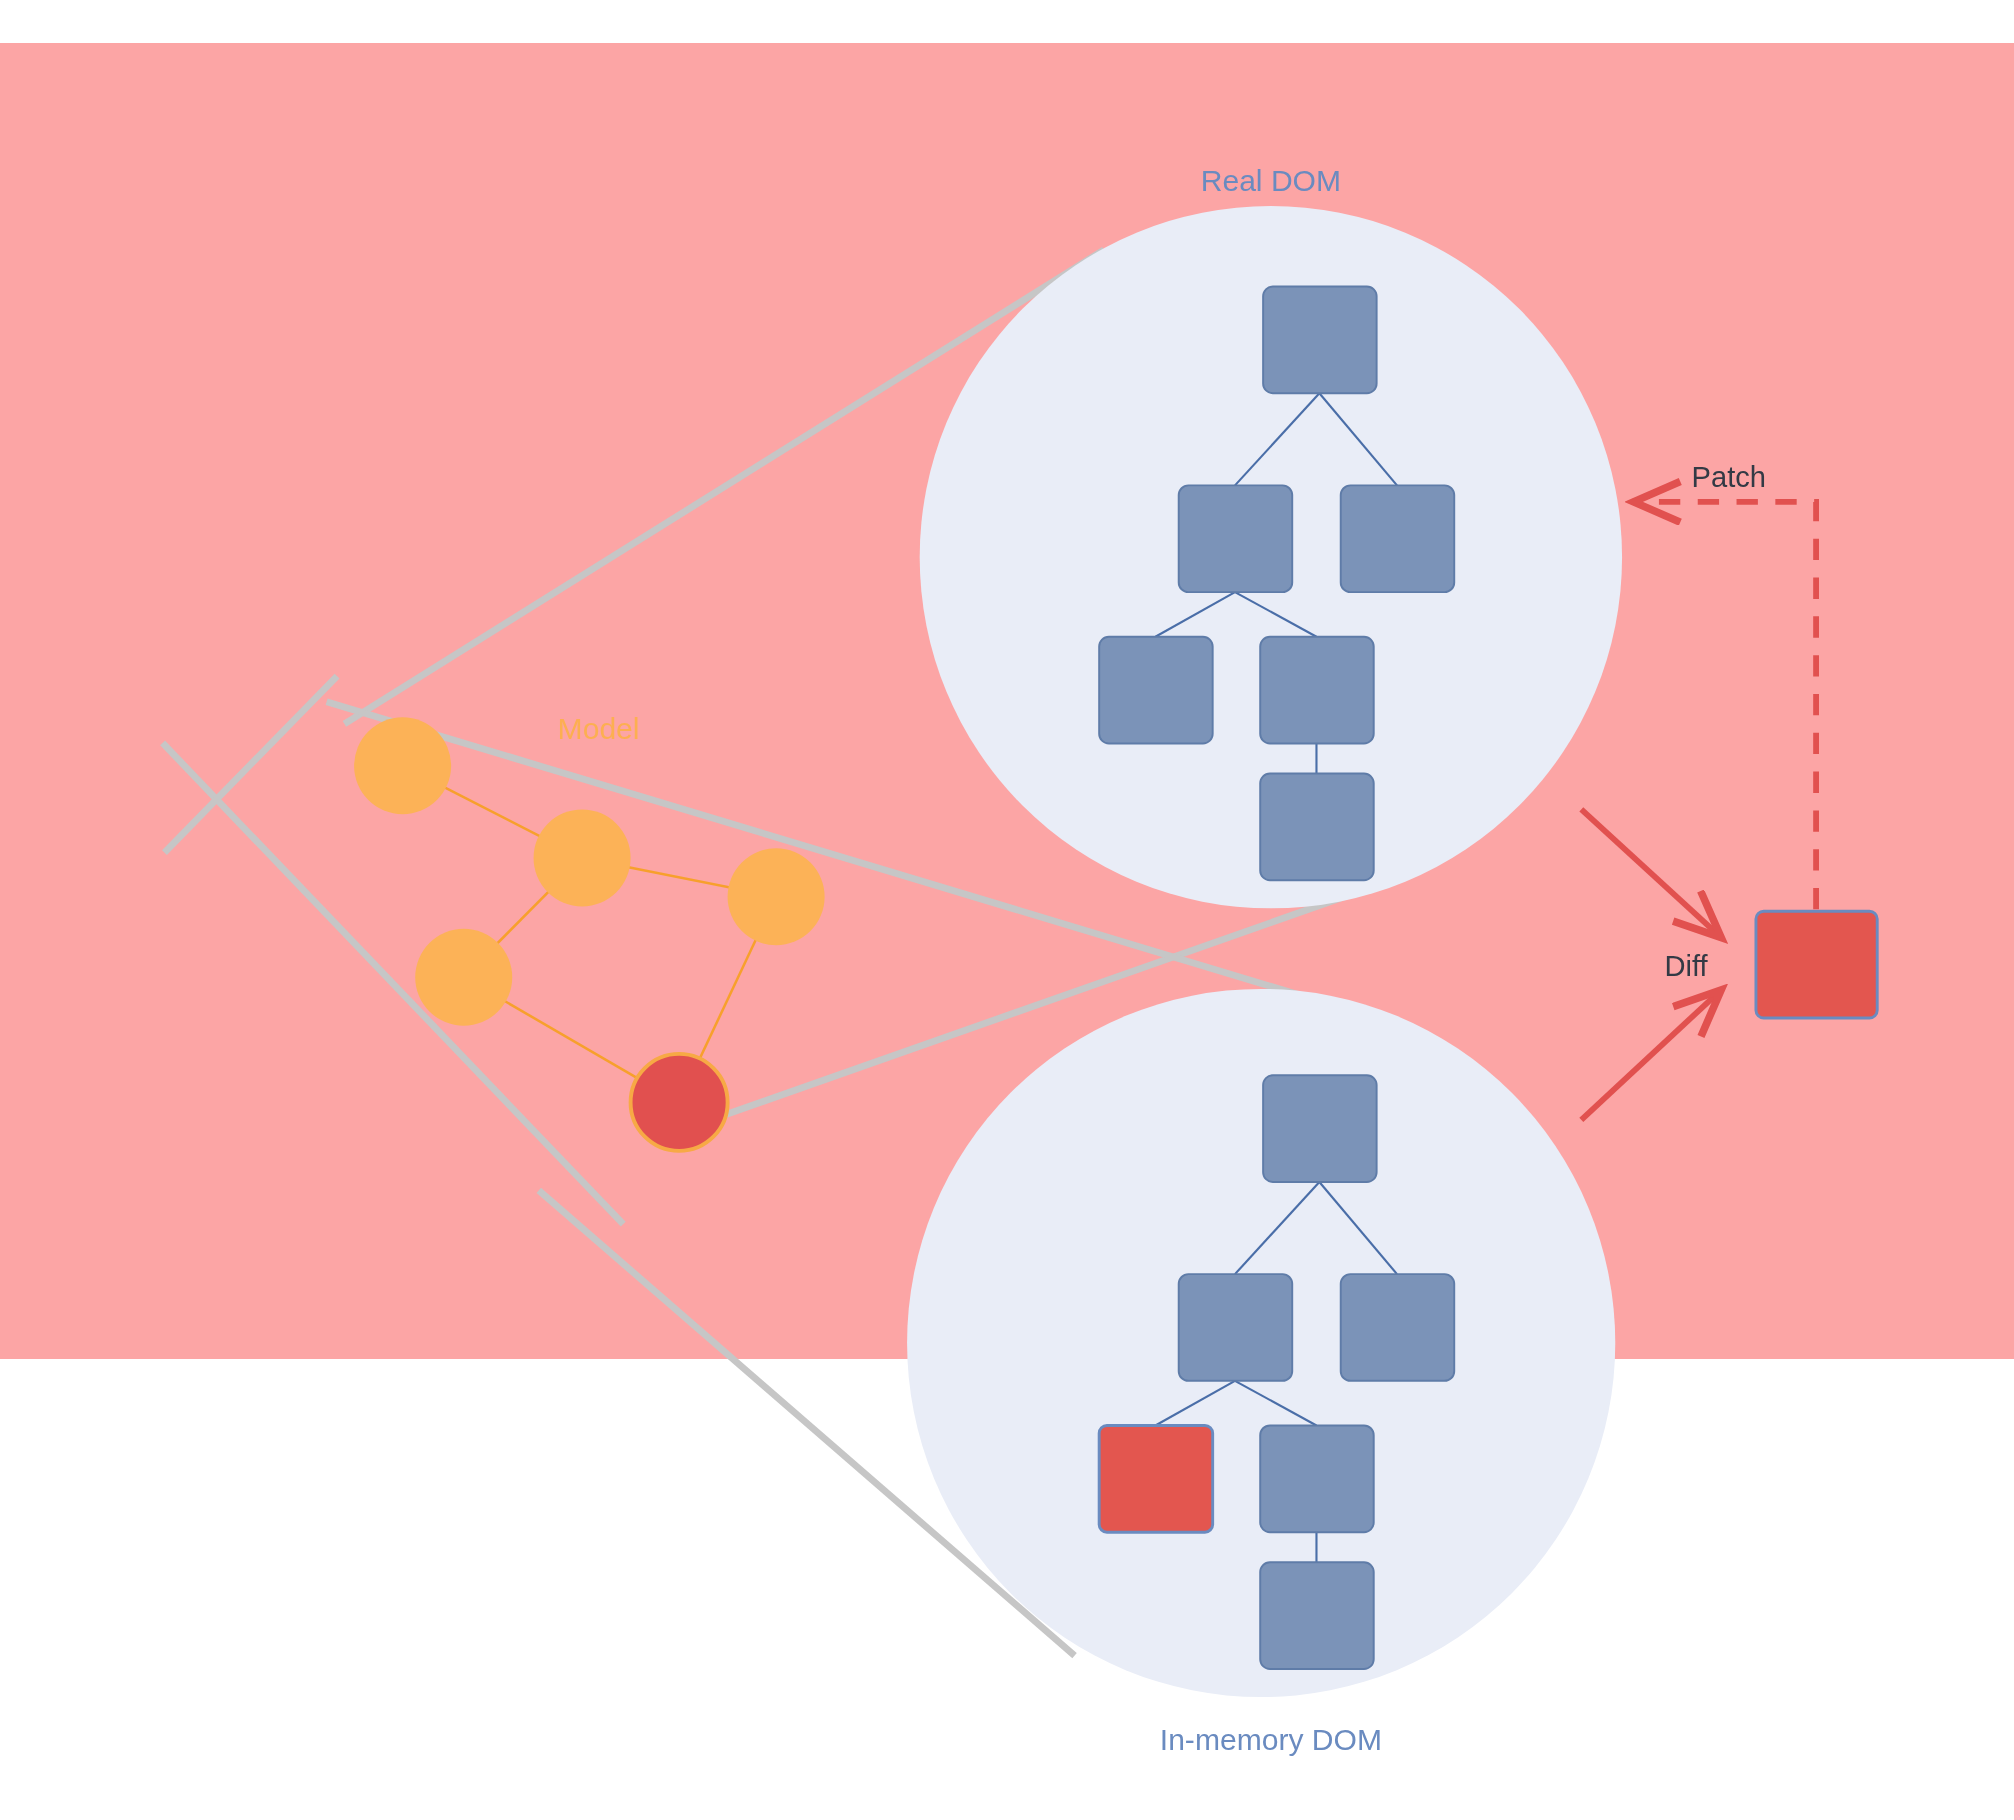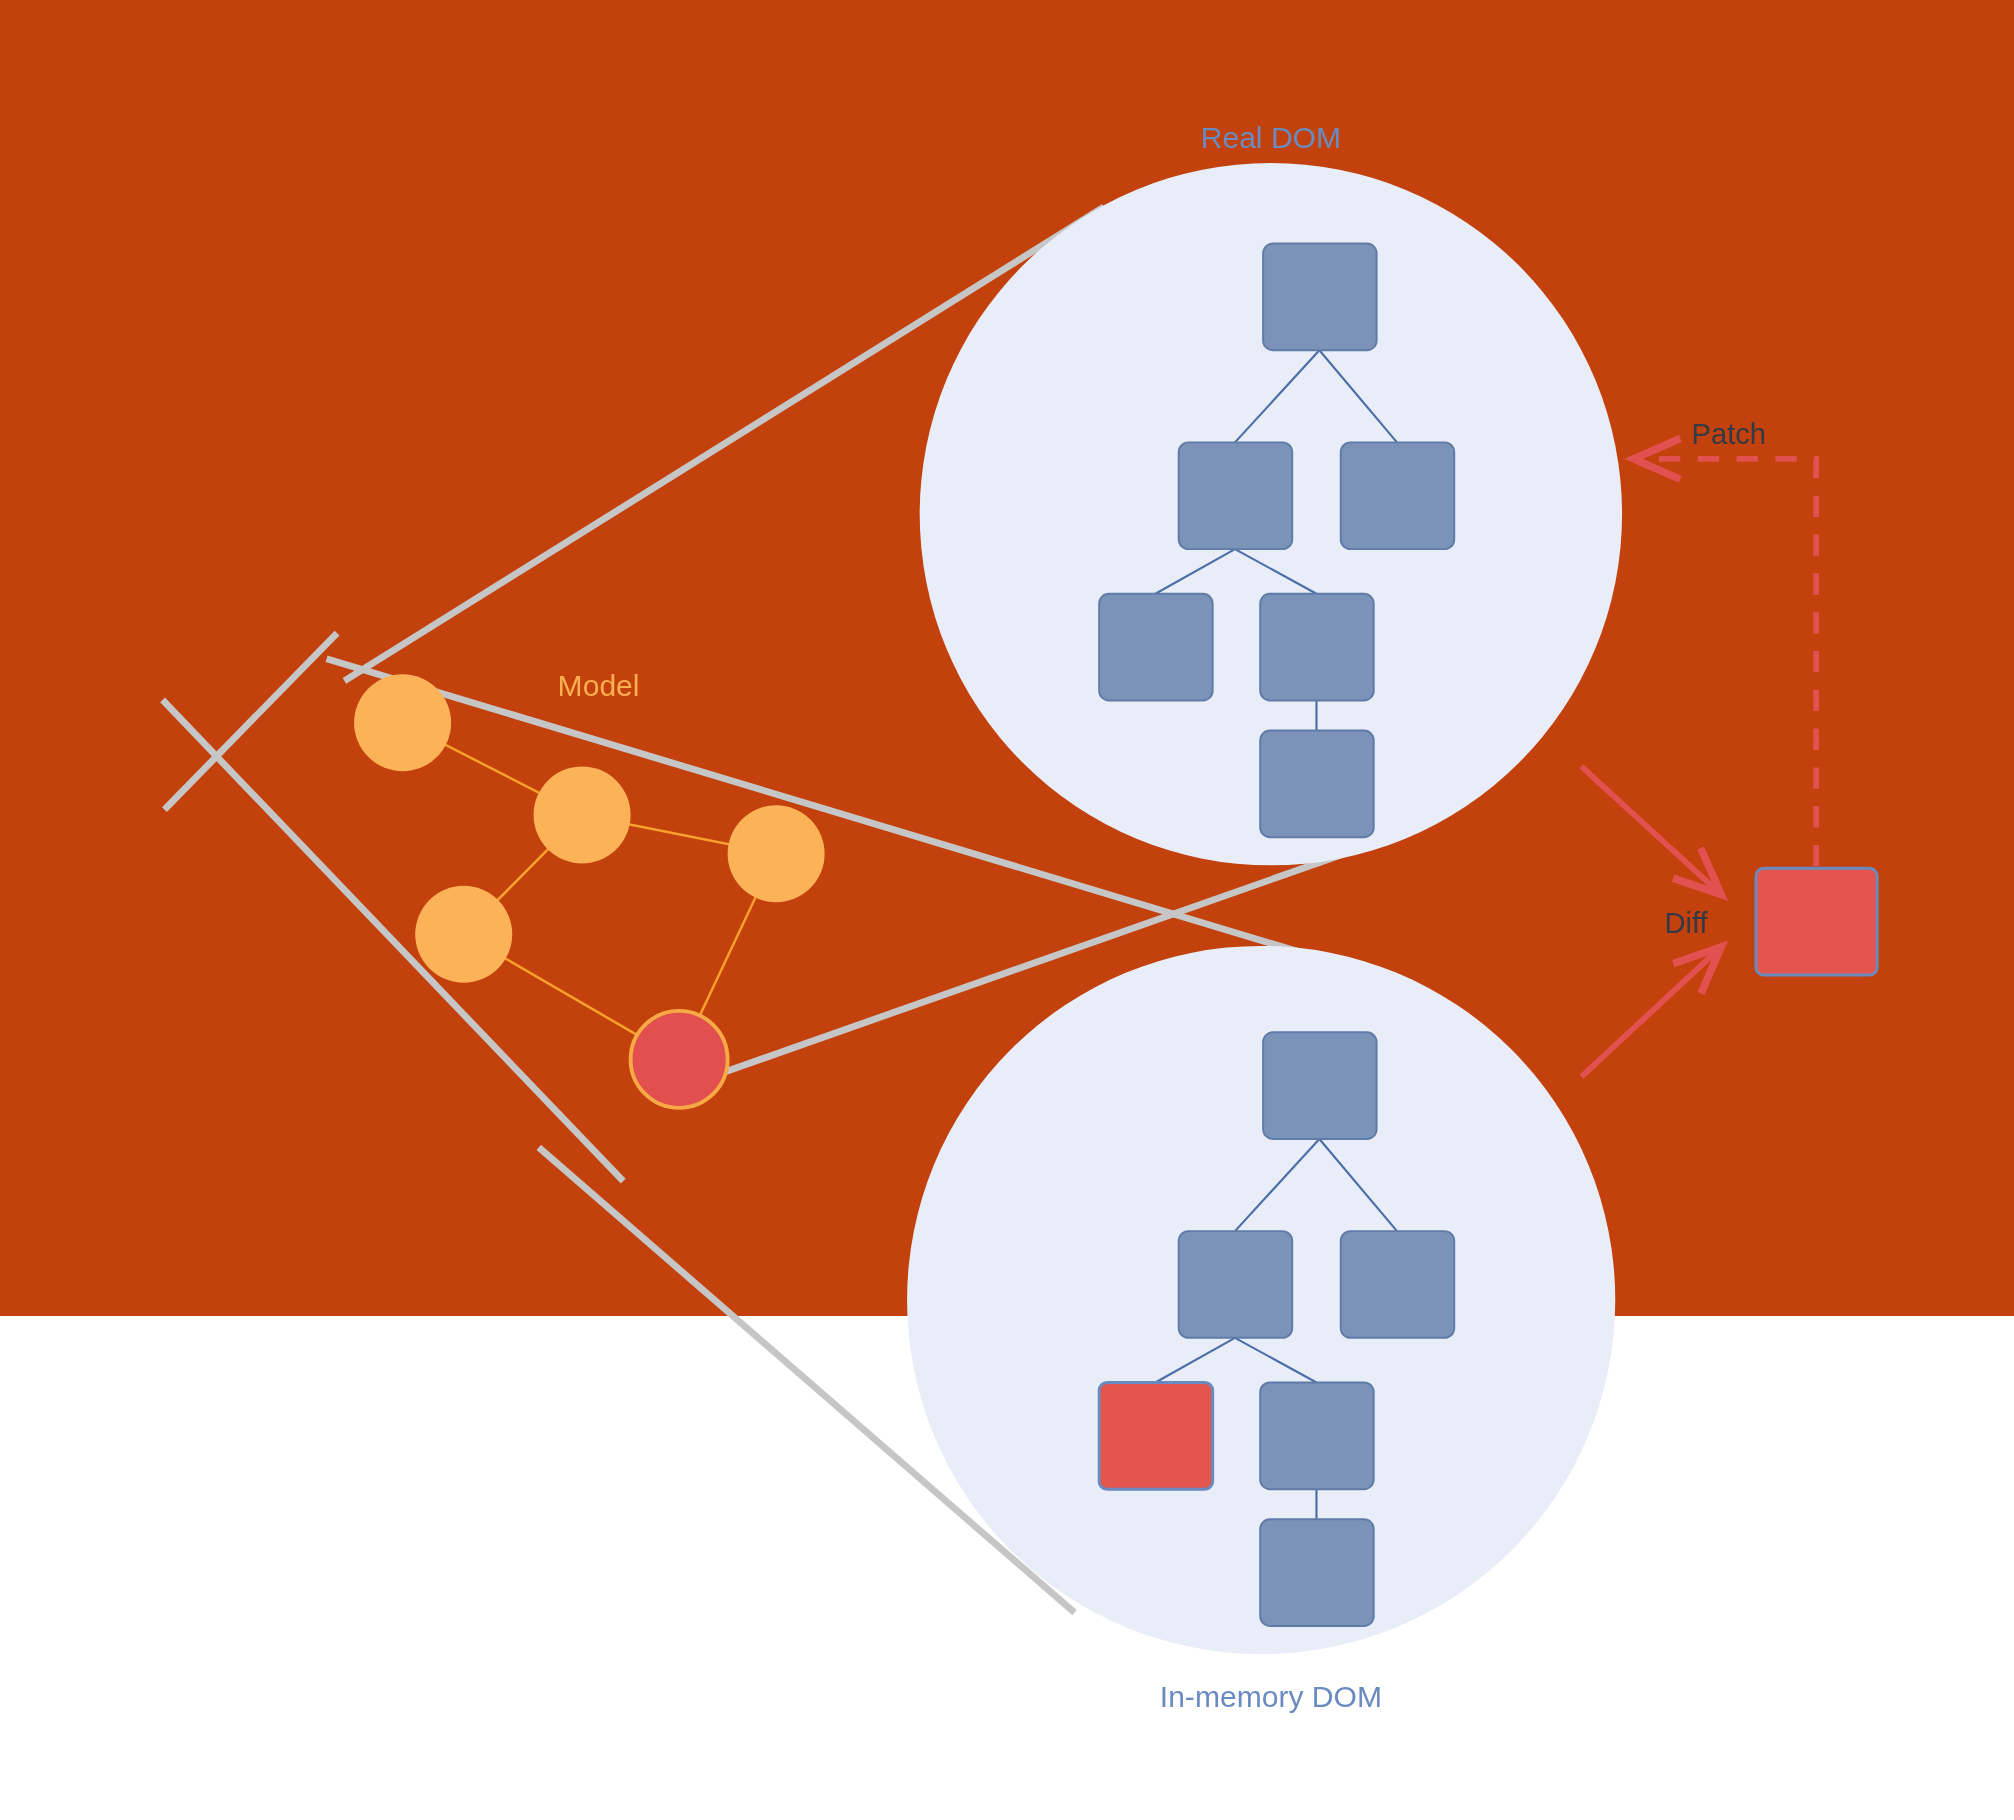--- a/index.html
+++ b/index.html
@@ -10,21 +10,22 @@
   body {
     width: 2014px;
     height: 1820px;
     overflow: hidden;
     font-family: "Liberation Sans", sans-serif;
   }
   #canvas-root {
     position: relative;
     width: 2014px;
     height: 1316px;
-    background: #c2410c;
+    background: #fca5a5;
+    margin-top: 43px;
   }
   svg.diagram {
     position: absolute;
     inset: 0;
     width: 2014px;
     height: 1820px;
     display: block;
   }
   .lbl {
     font-family: "Liberation Sans", sans-serif;

